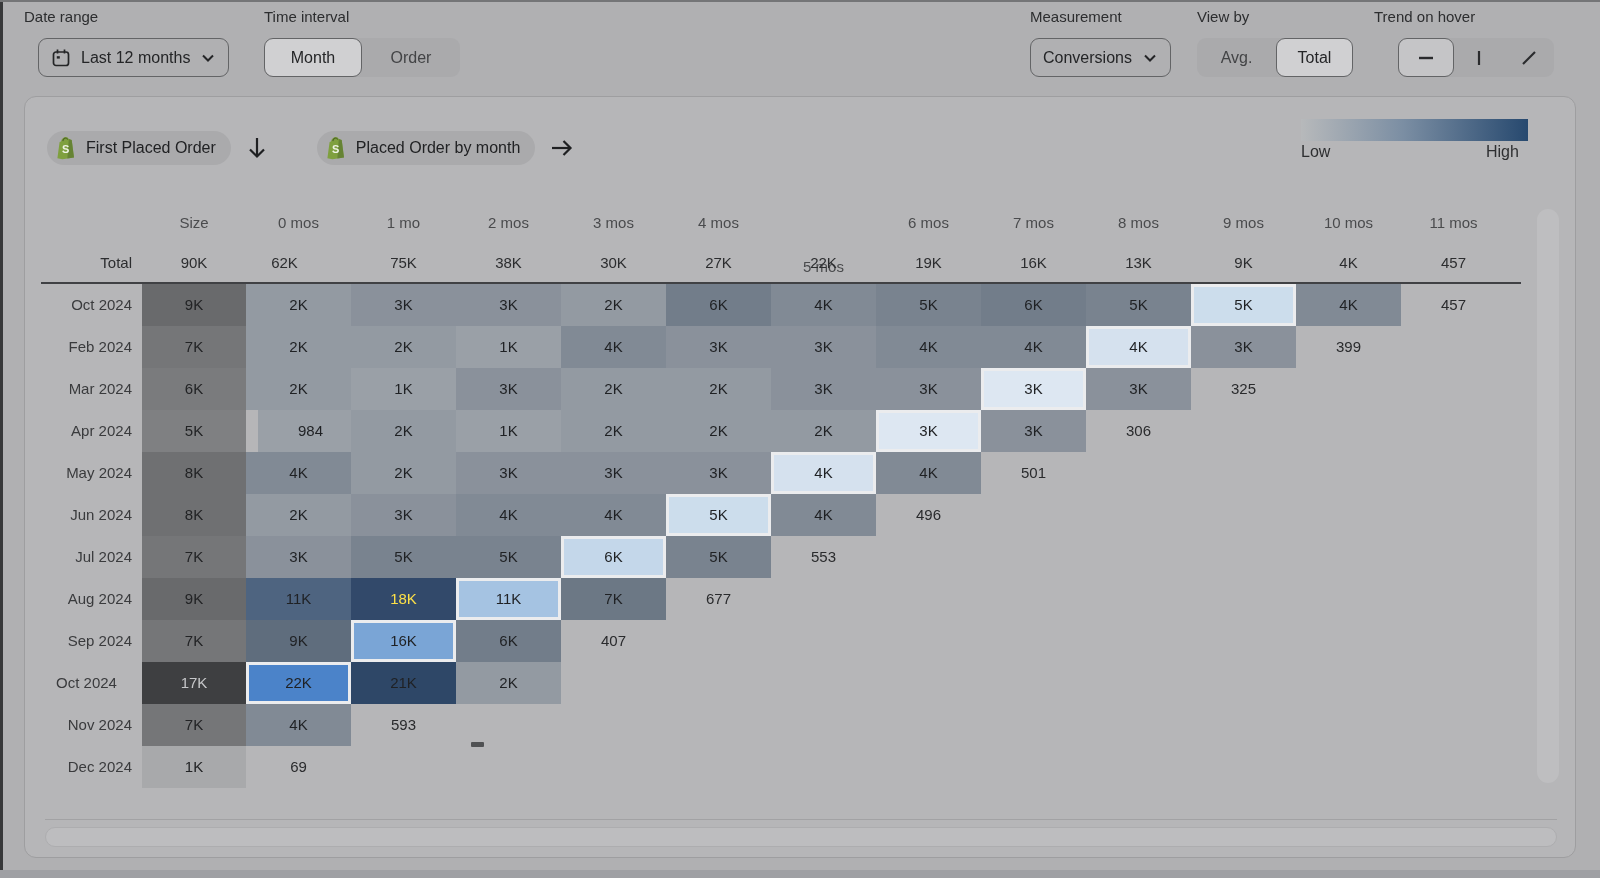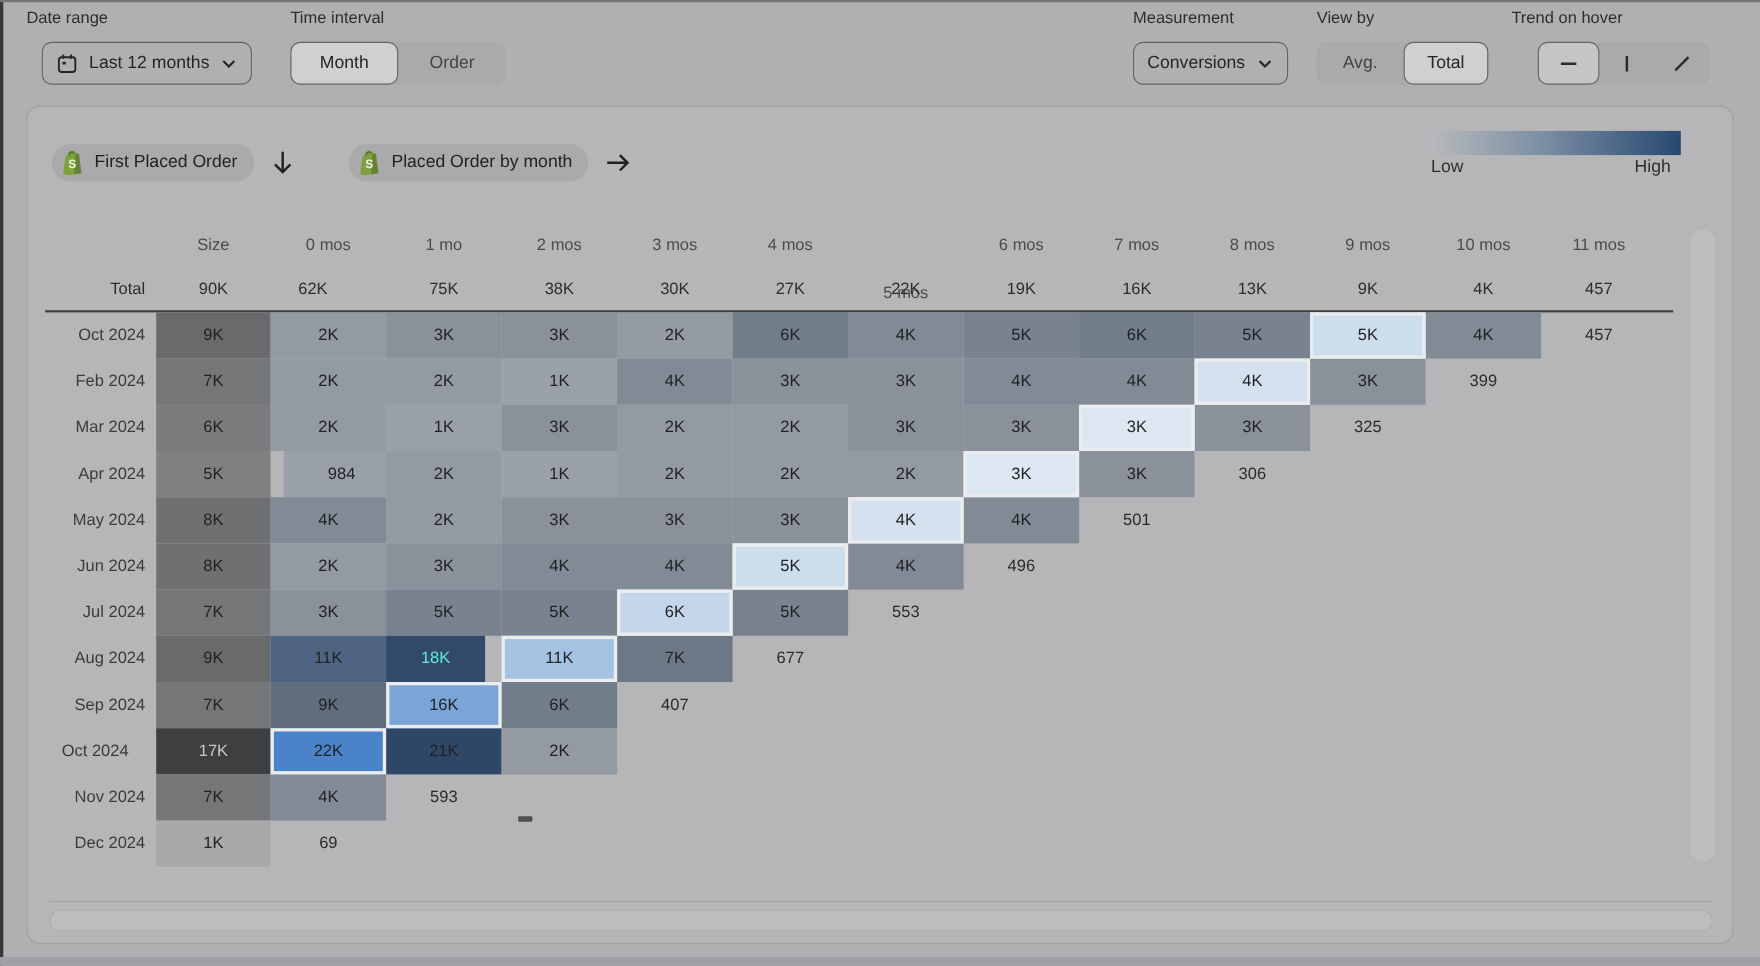--- a/index.html
+++ b/index.html
@@ -281,21 +281,21 @@
       <div class="cell" style="left: 117px; width: 104px; top: 439px; background: rgb(117, 118, 120); color: rgb(34, 35, 37);">7K</div>
       <div class="cell" style="left: 221px; width: 105px; top: 439px; background: rgb(138, 145, 155); color: rgb(31, 33, 36);">3K</div>
       <div class="cell" style="left: 326px; width: 105px; top: 439px; background: rgb(121, 131, 143); color: rgb(31, 33, 36);">5K</div>
       <div class="cell" style="left: 431px; width: 105px; top: 439px; background: rgb(121, 131, 143); color: rgb(31, 33, 36);">5K</div>
       <div class="cell hl" style="left: 536px; width: 105px; top: 439px; background: rgb(196, 215, 234); color: rgb(31, 33, 36);">6K</div>
       <div class="cell" style="left: 641px; width: 105px; top: 439px; background: rgb(121, 131, 143); color: rgb(31, 33, 36);">5K</div>
       <div class="cell" style="left: 746px; width: 105px; top: 439px; background: transparent; color: rgb(42, 43, 45);">553</div>
       <div class="rlabel" style="left: 16px; width: 91px; top: 481px;">Aug 2024</div>
       <div class="cell" style="left: 117px; width: 104px; top: 481px; background: rgb(105, 106, 108); color: rgb(34, 35, 37);">9K</div>
       <div class="cell" style="left: 221px; width: 105px; top: 481px; background: rgb(78, 100, 128); color: rgb(31, 33, 36);">11K</div>
-      <div class="cell" style="left: 326px; width: 90px; top: 481px; background: rgb(50, 73, 106); color: #5eead4;">18K</div>
+      <div class="cell" style="left: 326px; width: 105px; top: 481px; background: rgb(50, 73, 106); color: #fde047;">18K</div>
       <div class="cell hl" style="left: 431px; width: 105px; top: 481px; background: rgb(165, 195, 226); color: rgb(31, 33, 36);">11K</div>
       <div class="cell" style="left: 536px; width: 105px; top: 481px; background: rgb(108, 120, 133); color: rgb(31, 33, 36);">7K</div>
       <div class="cell" style="left: 641px; width: 105px; top: 481px; background: transparent; color: rgb(42, 43, 45);">677</div>
       <div class="rlabel" style="left: 16px; width: 91px; top: 523px;">Sep 2024</div>
       <div class="cell" style="left: 117px; width: 104px; top: 523px; background: rgb(117, 118, 120); color: rgb(34, 35, 37);">7K</div>
       <div class="cell" style="left: 221px; width: 105px; top: 523px; background: rgb(95, 109, 125); color: rgb(31, 33, 36);">9K</div>
       <div class="cell hl" style="left: 326px; width: 105px; top: 523px; background: rgb(122, 165, 214); color: rgb(31, 33, 36);">16K</div>
       <div class="cell" style="left: 431px; width: 105px; top: 523px; background: rgb(114, 125, 138); color: rgb(31, 33, 36);">6K</div>
       <div class="cell" style="left: 536px; width: 105px; top: 523px; background: transparent; color: rgb(42, 43, 45);">407</div>
       <div class="rlabel" style="left: 16px; width: 91px; top: 565px; text-align: center;">Oct 2024</div>

